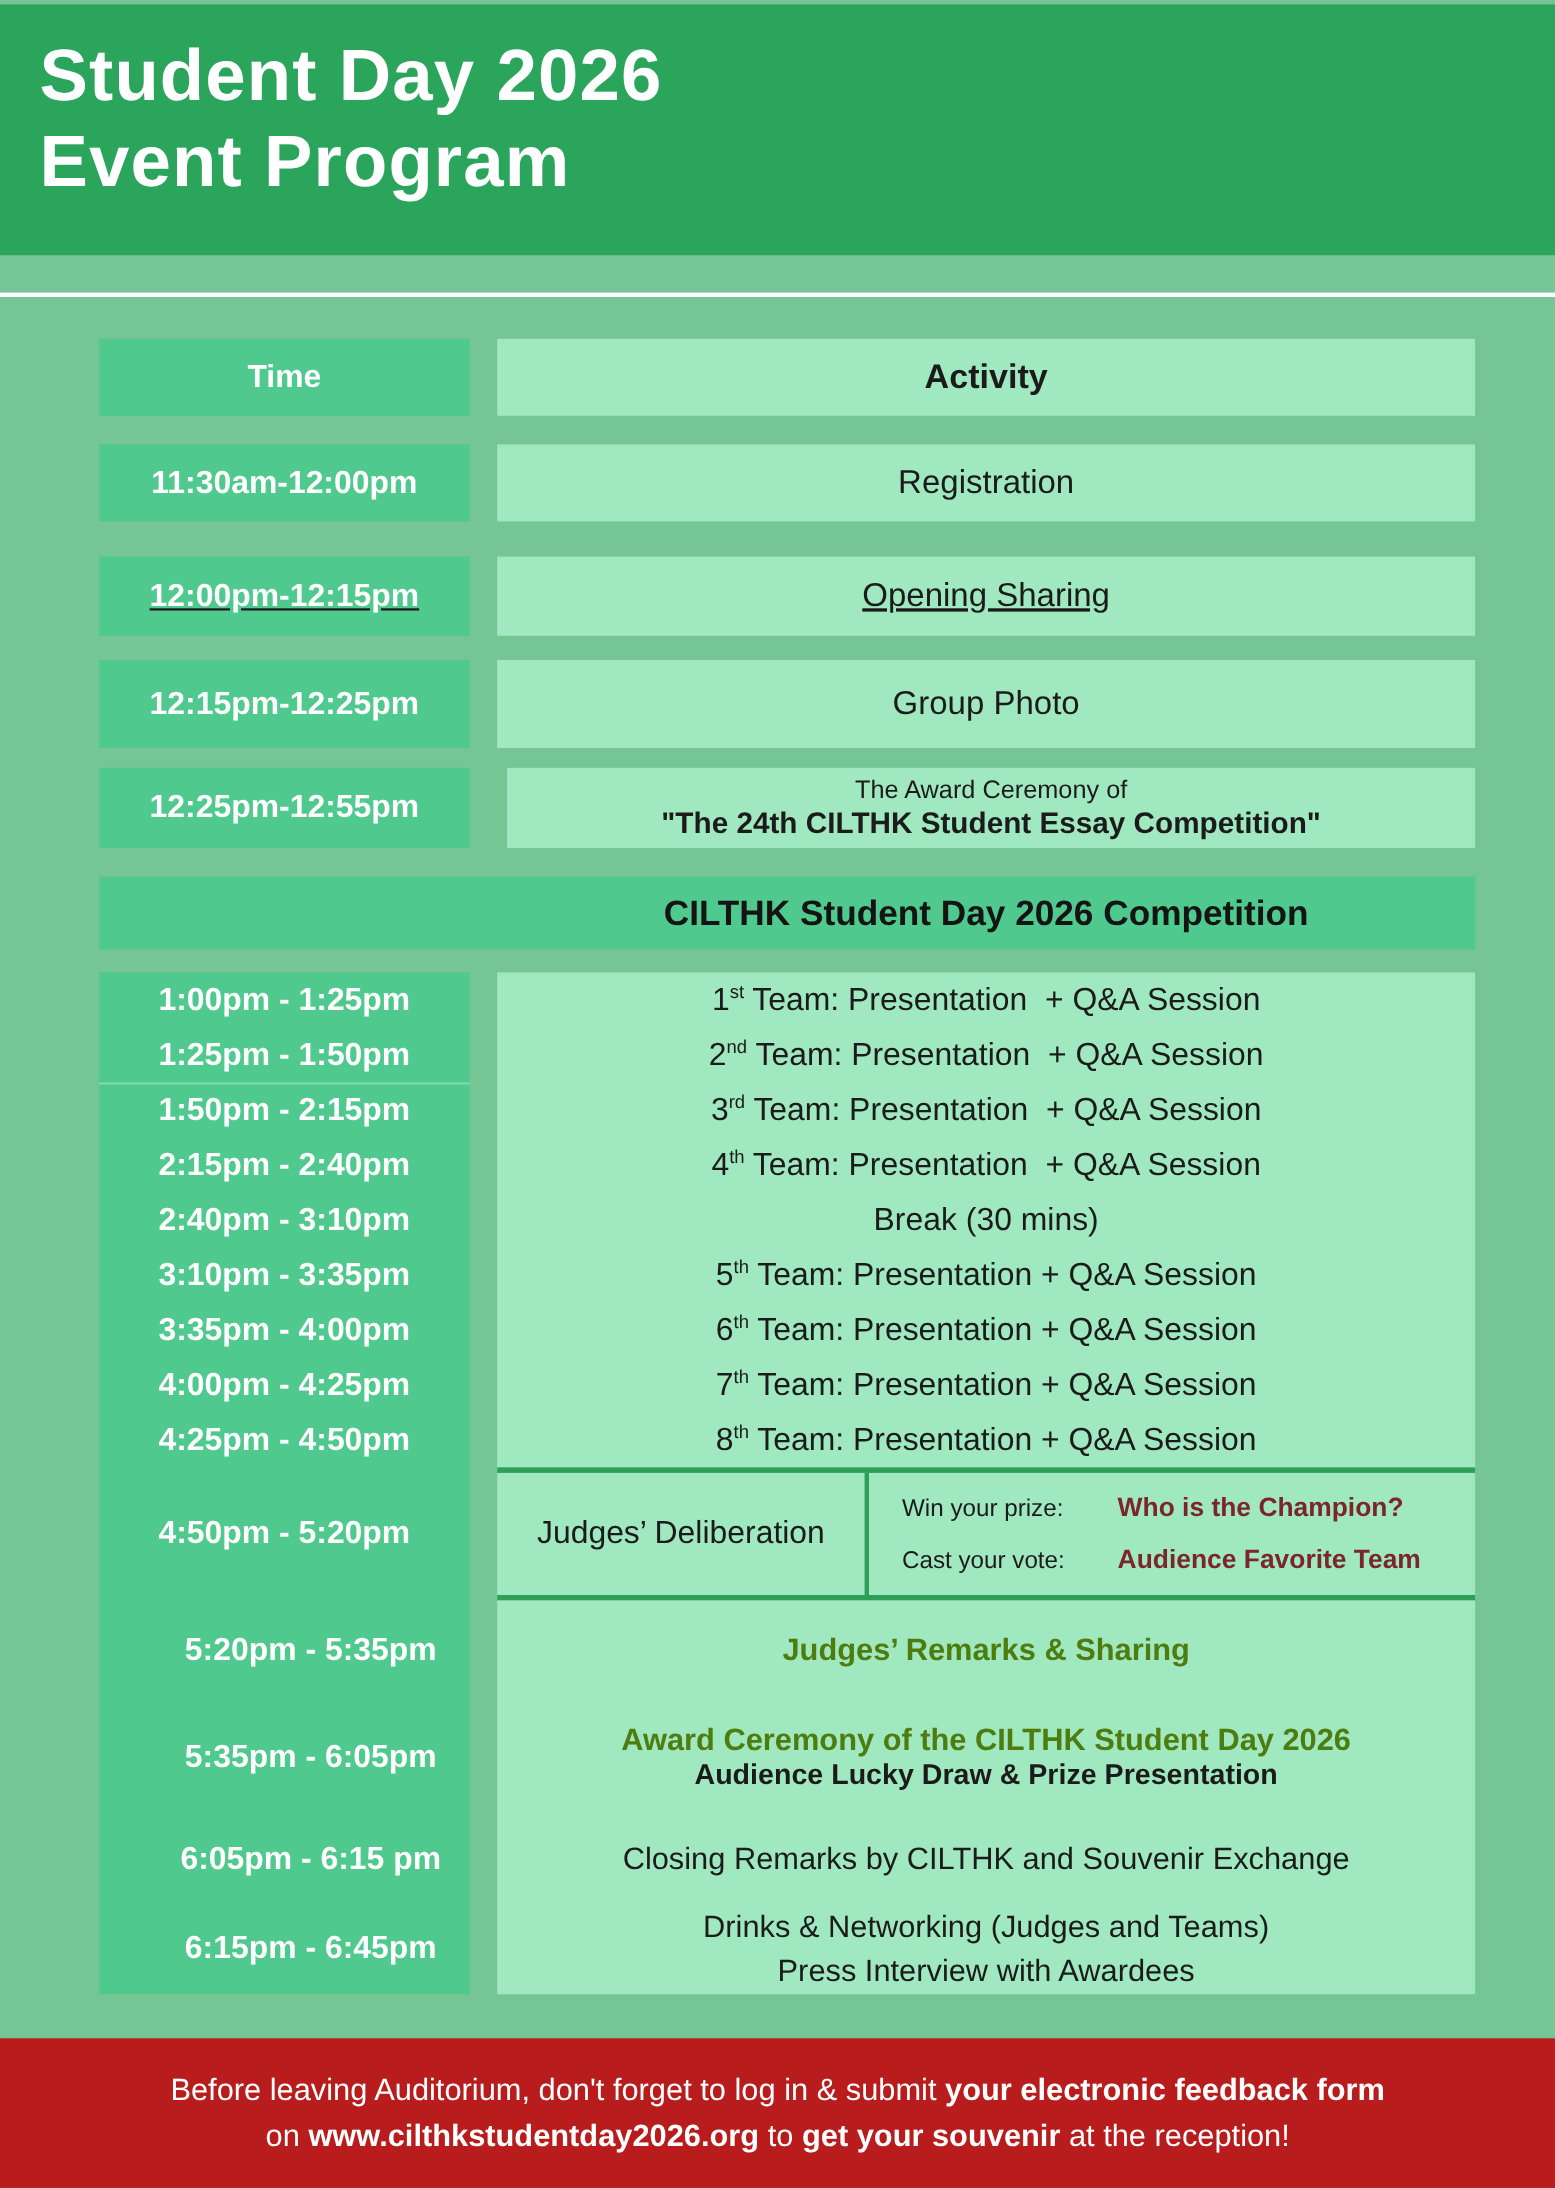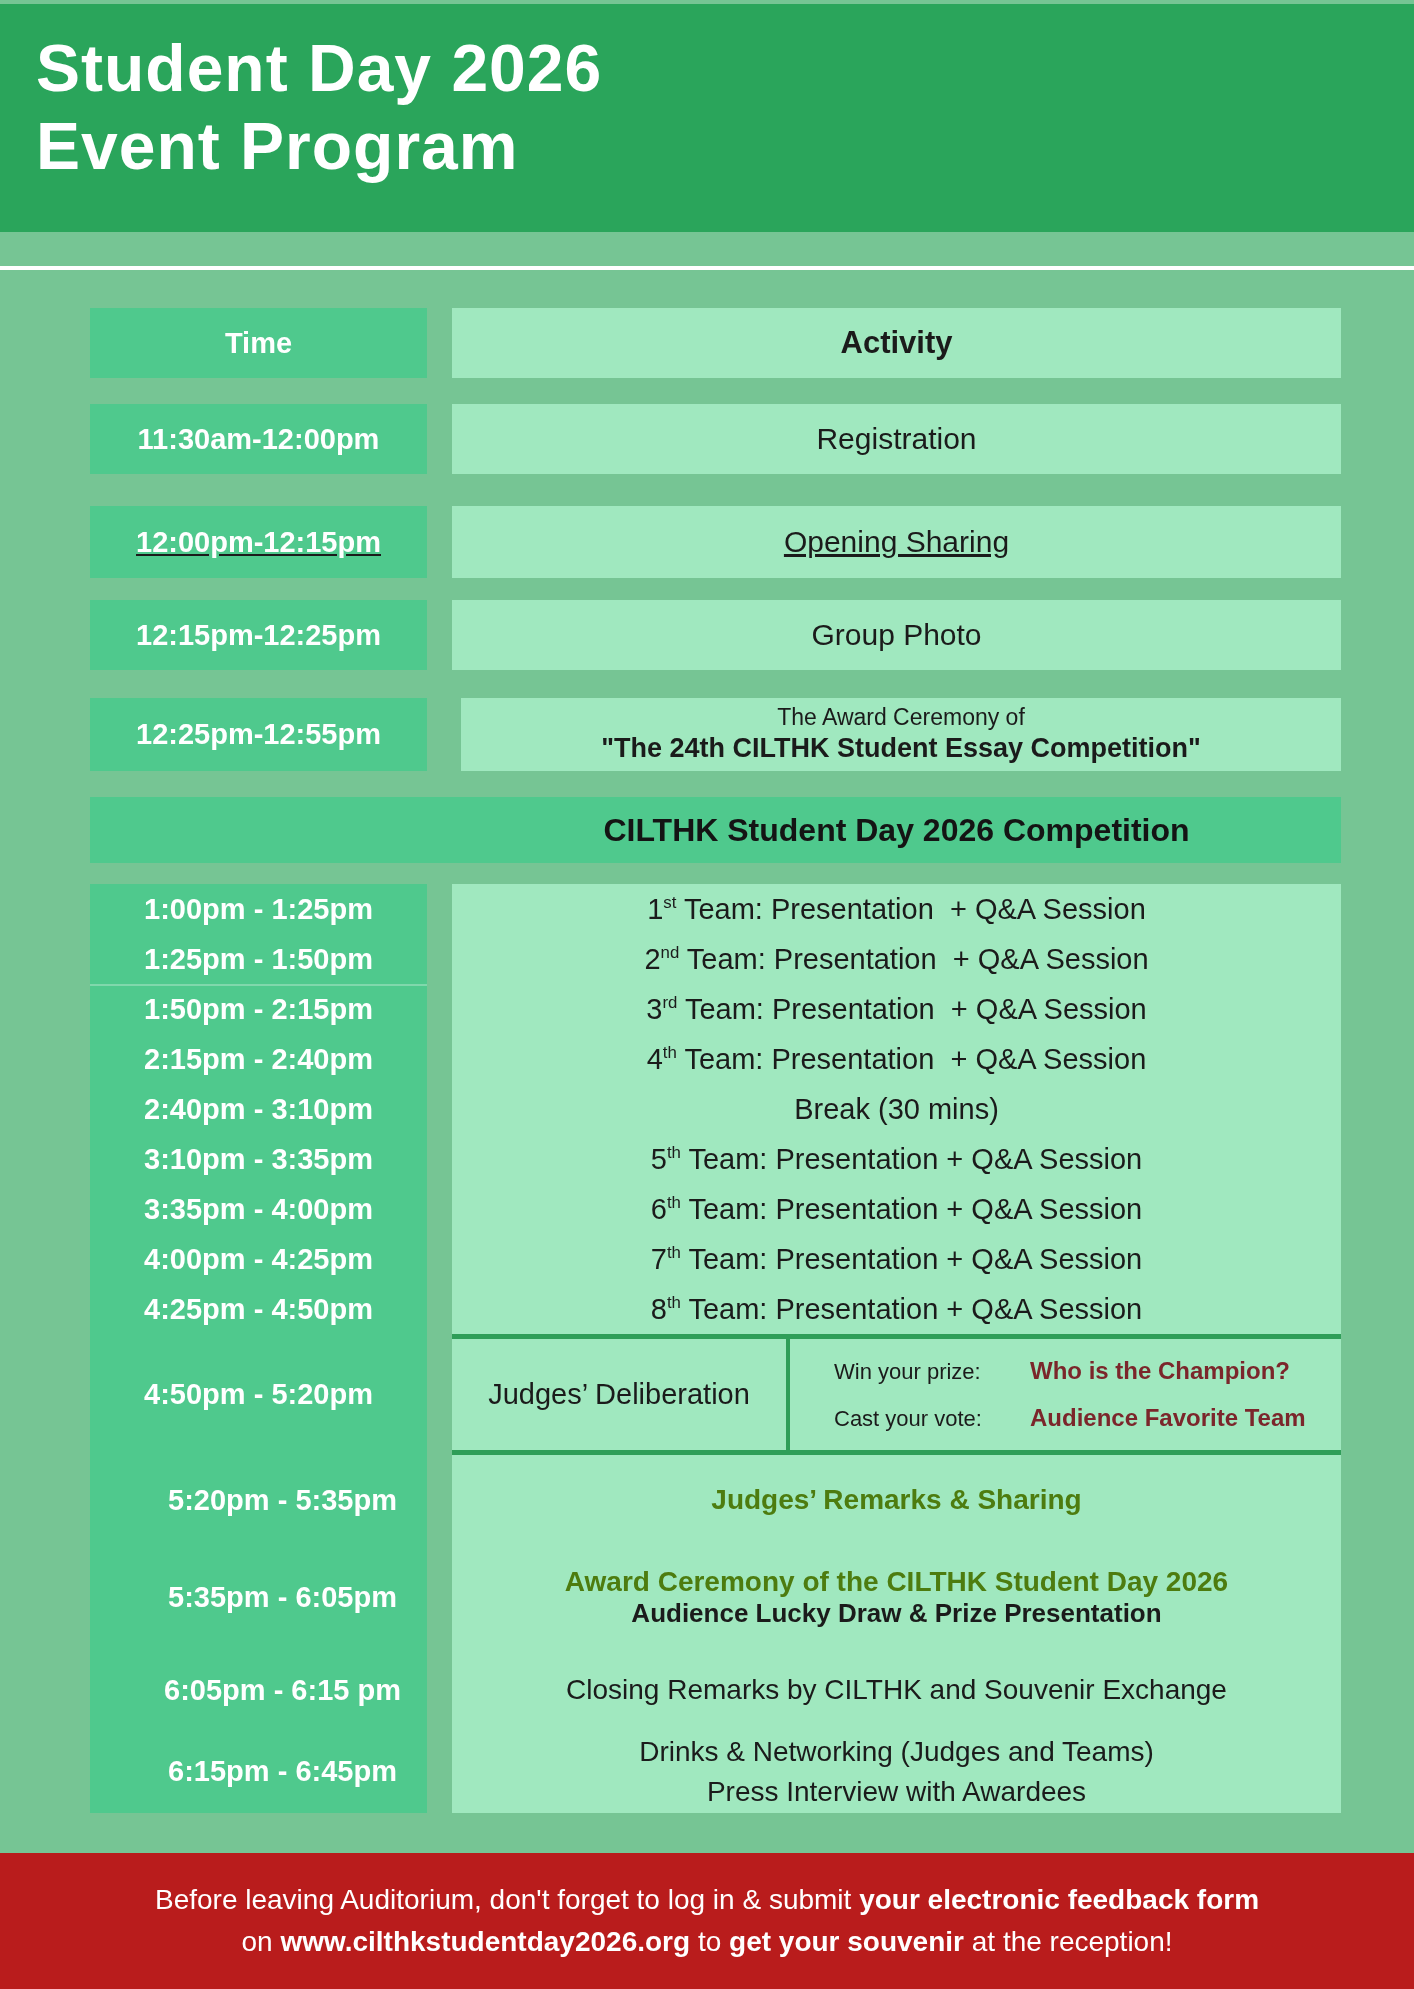--- a/index.html
+++ b/index.html
@@ -17,21 +17,21 @@
   
   .row{position:absolute;left:90px;width:1251px;display:flex;gap:25px;}
   .tcell{width:337px;flex:0 0 337px;background:#4fc98d;color:#ffffff;font-weight:700;
          display:flex;align-items:center;justify-content:center;font-size:29px;text-align:center;}
   .acell{flex:1;background:#a0e8bf;display:flex;flex-direction:column;align-items:center;justify-content:center;
          font-size:30px;text-align:center;}
   .thead{top:308px;height:70px;}
   .thead .acell{font-weight:700;font-size:31px;}
   .r1{top:404px;height:70px;}
   .r2{top:506px;height:72px;text-decoration:underline;}
-  .r3{top:600px;height:70px;}
+  .r3{top:600px;height:80px;}
   .r4{top:698px;height:73px;gap:34px;}
   .r4 .acell{font-size:23px;line-height:1.25;}
   .r4 .award-bold{font-weight:700;font-size:27px;}
 
   
   .section-bar{position:absolute;top:797px;left:90px;width:1251px;height:66px;background:#4fc98d;display:flex;}
   .section-bar .spacer{width:362px;flex:0 0 362px;}
   .section-bar .sec-text{flex:1;display:flex;align-items:center;justify-content:center;
                          font-weight:700;font-size:32px;color:#141414;}
 
@@ -47,21 +47,21 @@
   .comp-right{flex:1;display:flex;flex-direction:column;}
   .crows{height:450px;background:#a0e8bf;display:flex;flex-direction:column;}
   .a50{height:50px;display:flex;align-items:center;justify-content:center;font-size:29px;}
   .a50 .txt,.acell .txt{white-space:pre-wrap;}
   sup{font-size:58%;vertical-align:super;line-height:0;}
 
   .delib{height:121px;box-sizing:border-box;background:#a0e8bf;
          border-top:5px solid #2f9e58;border-bottom:5px solid #2f9e58;display:flex;}
   .delib-label{width:338px;flex:0 0 338px;box-sizing:border-box;border-right:4px solid #2f9e58;
                display:flex;align-items:center;justify-content:center;font-size:29px;}
-  .delib-info{flex:1;display:flex;flex-direction:column;justify-content:space-evenly;padding-left:44px;}
+  .delib-info{flex:1;display:flex;flex-direction:column;justify-content:space-evenly;padding-left:30px;}
   .info-line{display:flex;align-items:baseline;}
   .info-prompt{width:196px;flex:0 0 196px;font-size:22px;}
   .info-value{font-weight:700;color:#7b262b;font-size:24px;}
 
   .fblock{height:358px;background:#a0e8bf;display:flex;flex-direction:column;}
   .frow{display:flex;flex-direction:column;align-items:center;justify-content:center;text-align:center;}
   .f0{height:90px}.f1{height:105px}.f2{height:80px}.f3{height:83px}
   .red-bold{color:#4d7c0f;font-weight:700;font-size:28px;}
   .black-bold{font-weight:700;font-size:26px;}
   .reg{font-size:28px;line-height:1.4;}

